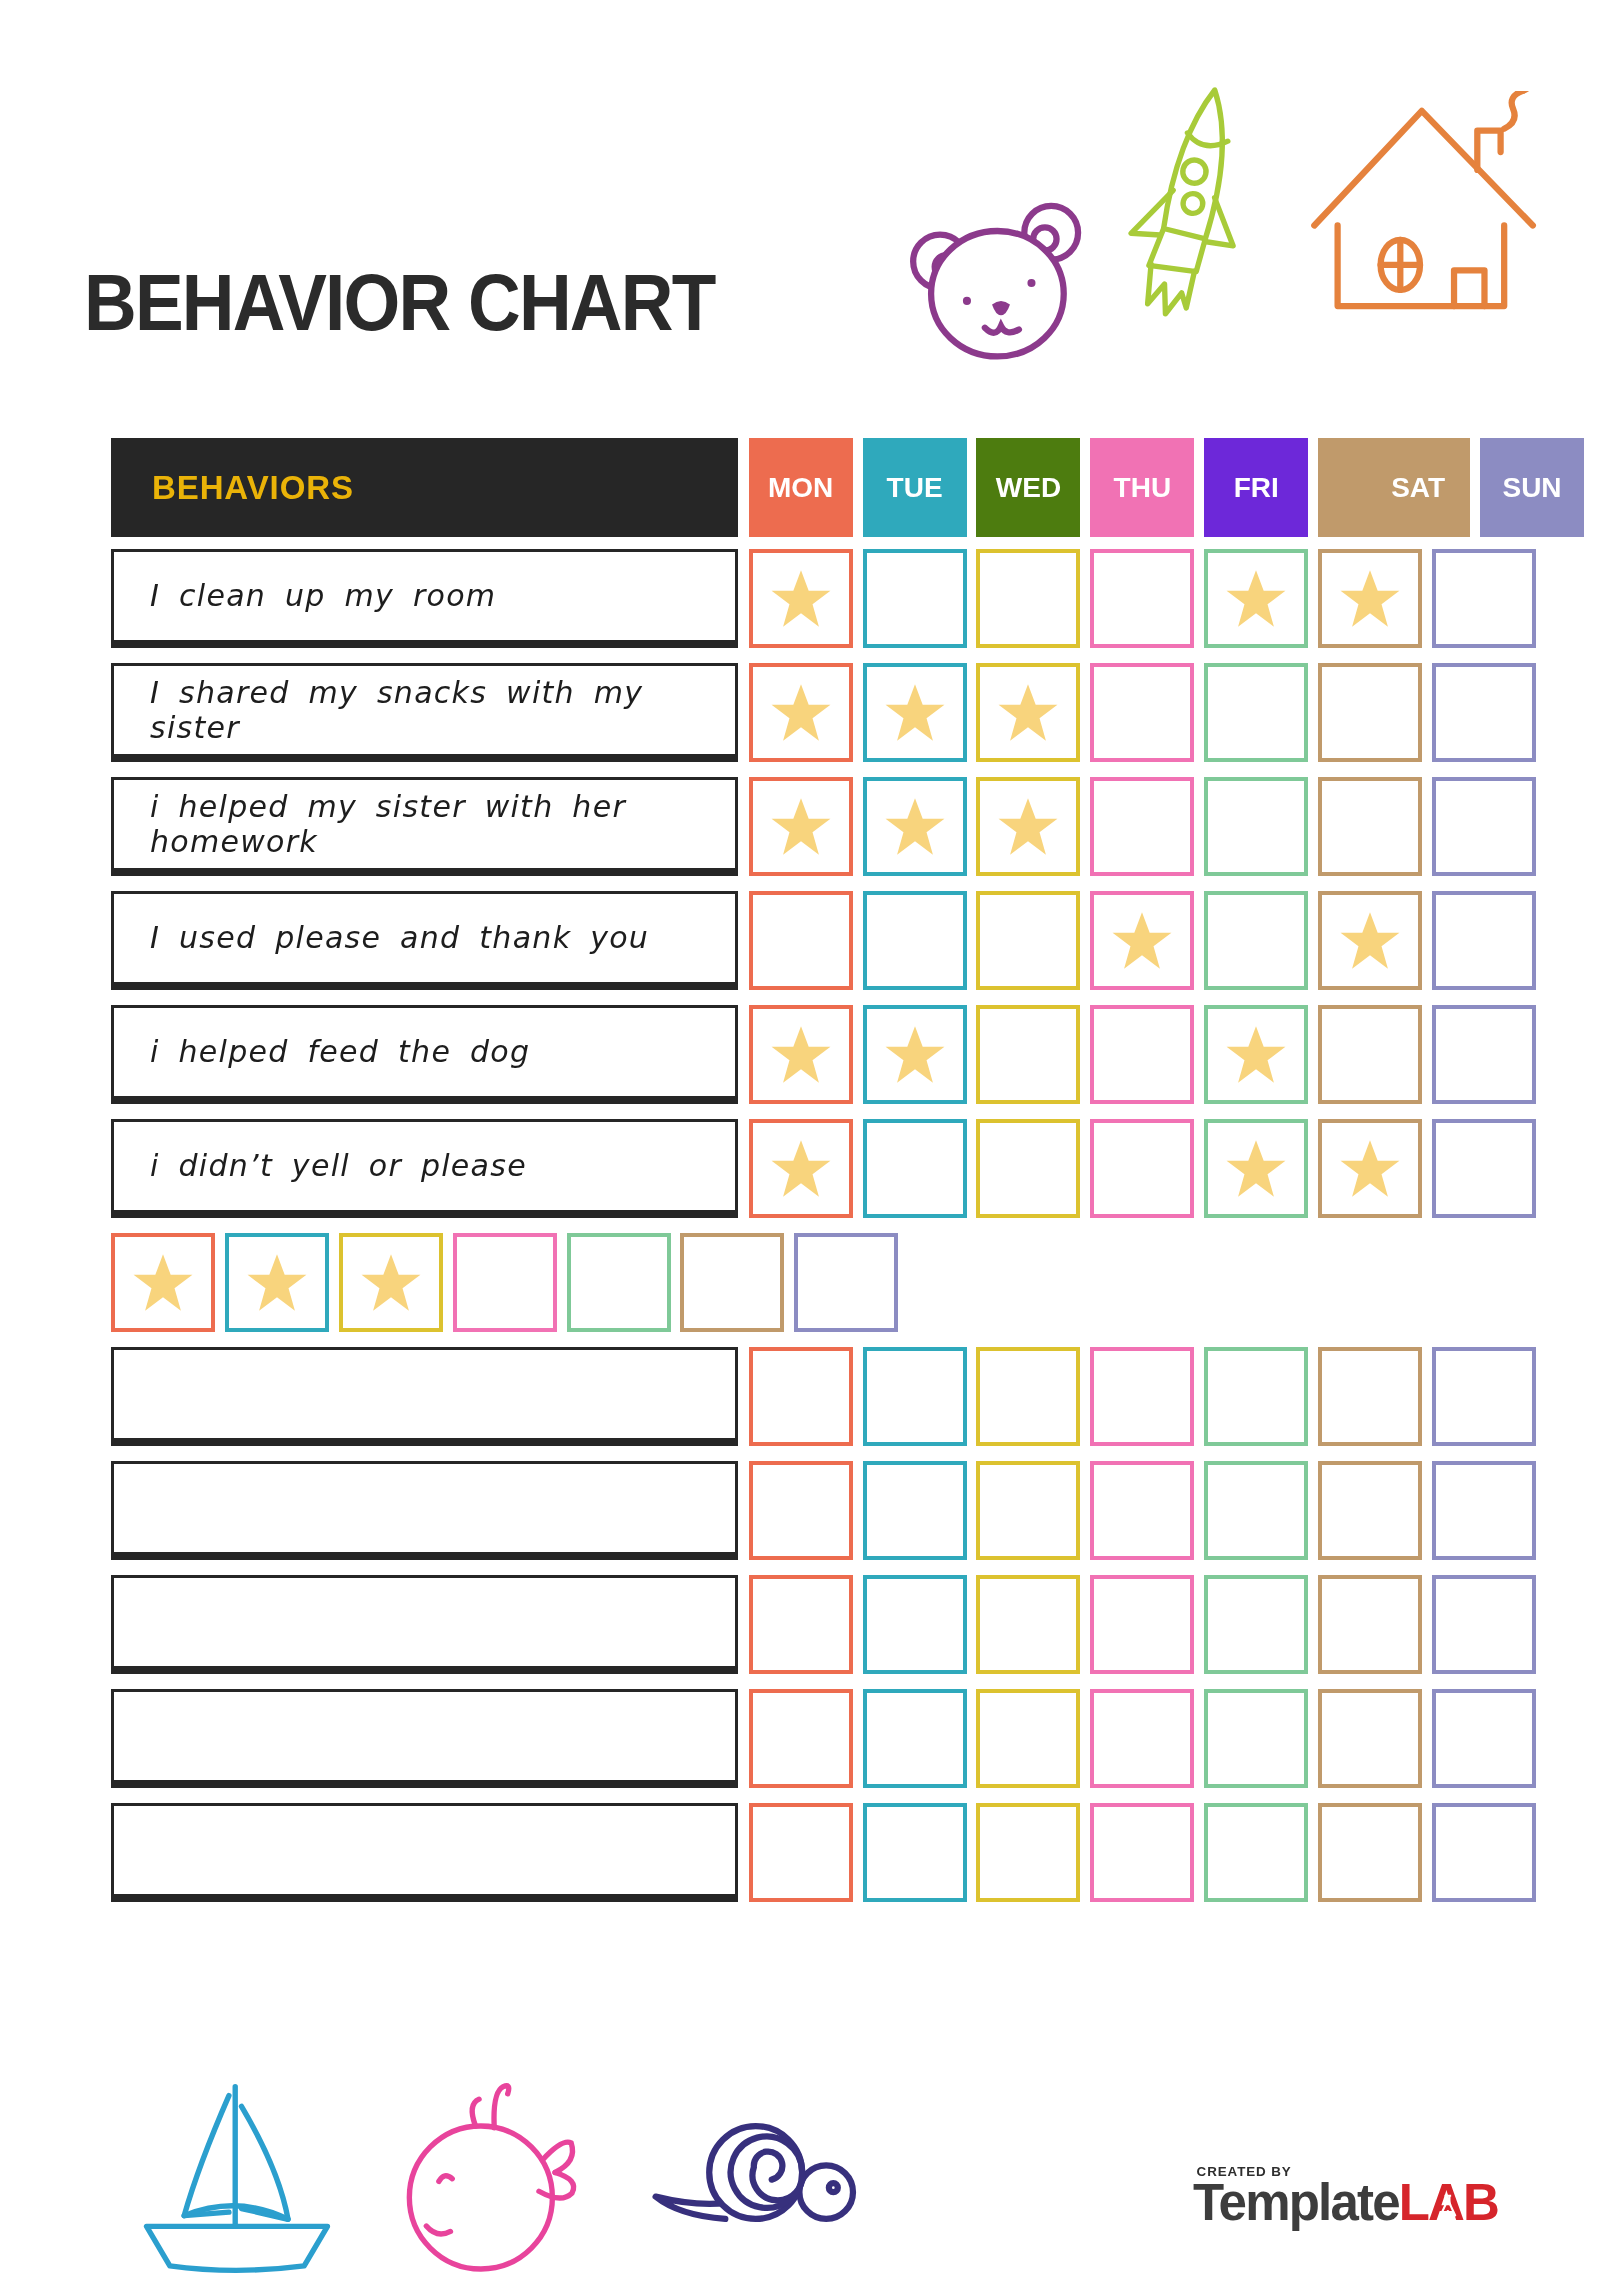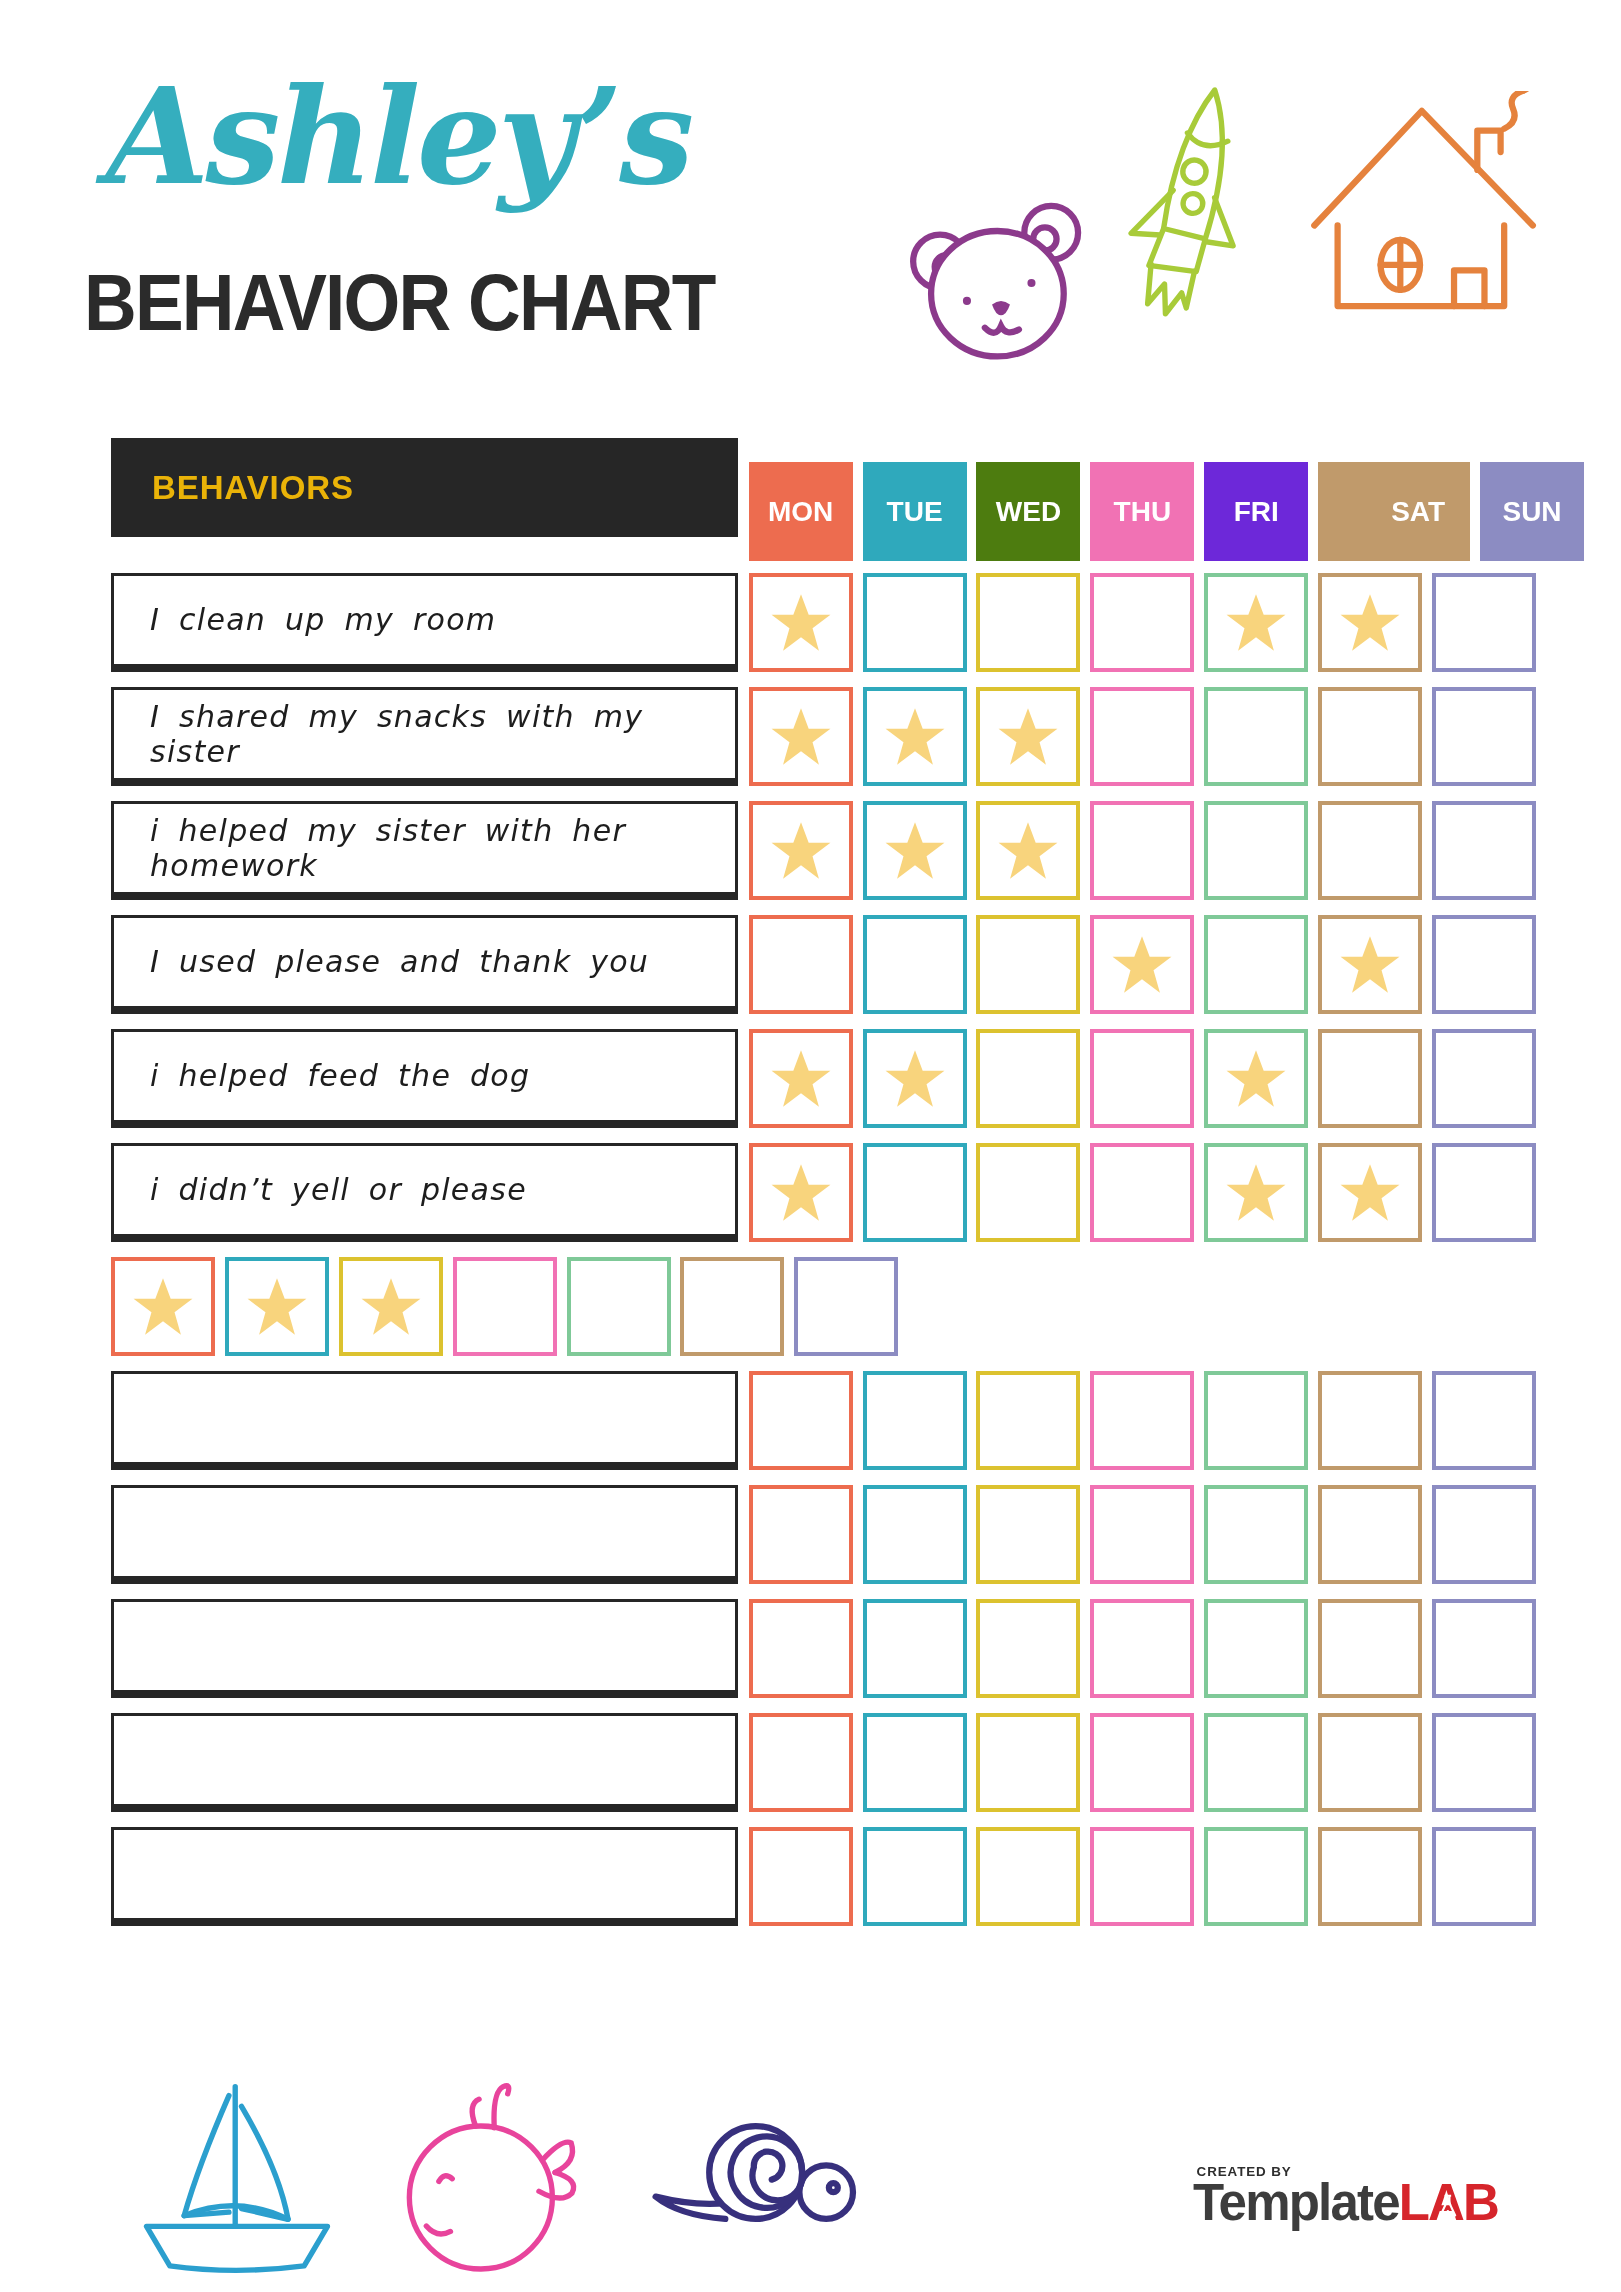--- a/index.html
+++ b/index.html
@@ -18,21 +18,21 @@
   .doodle{position:absolute;}
   .doodle svg{display:block;}
 
   
   .table{position:absolute;left:111px;top:438px;}
   .thead{display:flex;}
   .behaviors-head{width:627px;height:99px;background:var(--table-black);
     color:#eab308;display:flex;align-items:center;box-sizing:border-box;
     padding-left:41px;font-size:33px;font-weight:bold;letter-spacing:0.9px;
     margin-right:10.7px;flex:none;}
-  .day-heads{display:flex;gap:9.9px;margin-top:24px;}
+  .day-heads{display:flex;gap:9.9px;}
   .day-head{width:104px;height:99px;flex:none;display:flex;align-items:center;
     justify-content:center;color:#fff;font-size:28px;font-weight:bold;}
   .rows{margin-top:11.6px;display:flex;flex-direction:column;gap:15px;}
   .row{display:flex;}
   .row-label{width:627px;height:99px;flex:none;box-sizing:border-box;
     background:#fff;border:3.6px solid var(--table-black);border-bottom-width:8px;
     display:flex;align-items:center;padding-left:36px;margin-right:10.7px;
     font-family:"DejaVu Sans", sans-serif;font-style:italic;font-size:30px;
     letter-spacing:1.3px;word-spacing:8px;color:#1d1d1d;}
   .cells{display:flex;gap:9.9px;}
@@ -47,21 +47,20 @@
   .brand{font-size:51px;font-weight:bold;letter-spacing:-1.8px;color:#3d3d3d;
     line-height:0.95;white-space:nowrap;}
   .brand .accent{position:relative;display:inline-block;}
   .brand .flask{position:absolute;left:39px;bottom:8px;}
 </style>
 </head>
 <body>
 
 <div class="page">
 
-  <div class="owner-name" style="color: rgb(53, 174, 190);">Ashley’s</div>
   <div class="page-title">BEHAVIOR CHART</div>
 
   <div class="doodle" style="left:906px;top:195px;">
     <svg width="190" height="167" viewBox="0 0 212 186" fill="none" stroke="#8C3A8C" stroke-width="7" stroke-linecap="round">
       <circle cx="38" cy="74" r="30" fill="#fff"></circle>
       <circle cx="45" cy="80" r="13" fill="#fff"></circle>
       <circle cx="162" cy="42" r="30" fill="#fff"></circle>
       <circle cx="155" cy="49" r="13" fill="#fff"></circle>
       <ellipse cx="102" cy="110" rx="74" ry="70" fill="#fff"></ellipse>
       <circle cx="68" cy="118" r="4.5" fill="#8C3A8C" stroke="none"></circle>

